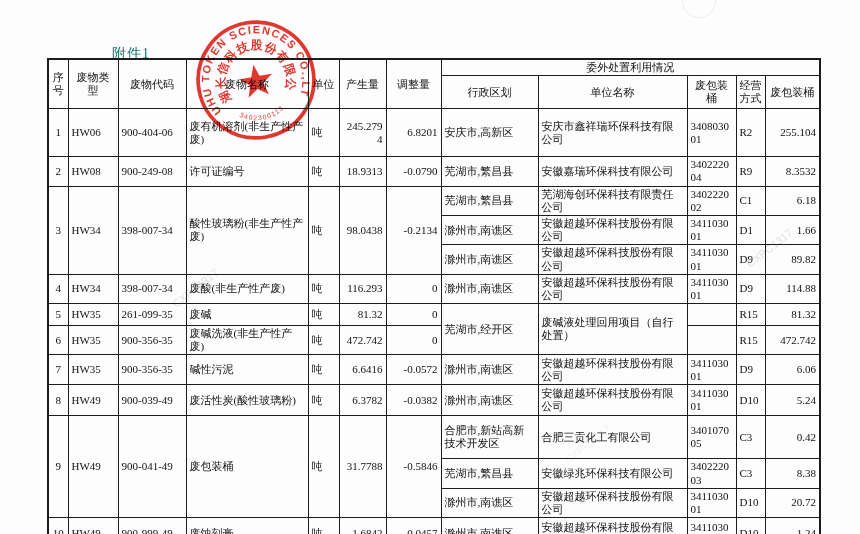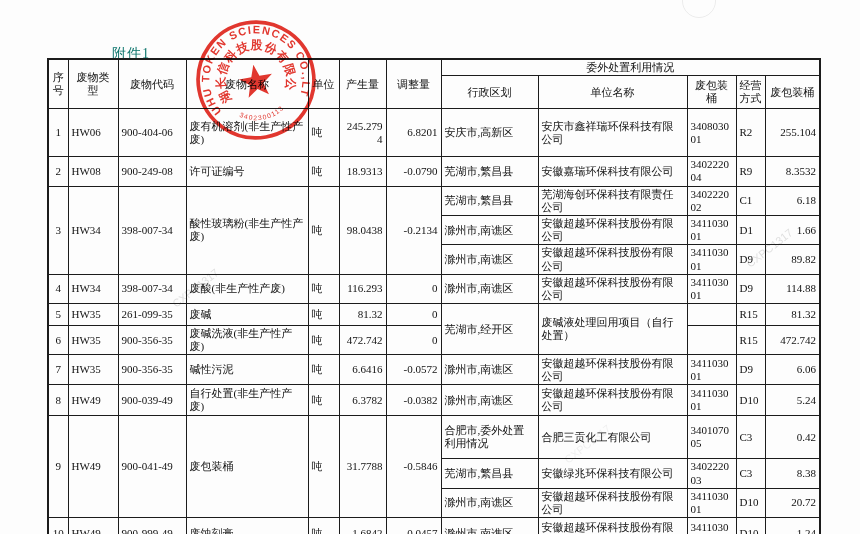--- a/index.html
+++ b/index.html
@@ -229,40 +229,40 @@
       <td class="lt">安徽超越环保科技股份有限公司</td>
       <td class="lt">341103001</td>
       <td class="lt">D9</td>
       <td class="num">6.06</td>
     </tr>
 
     <tr style="height:31px">
       <td class="ct">8</td>
       <td class="lt">HW49</td>
       <td class="lt">900-039-49</td>
-      <td class="lt">自行处置(非生产性产废)</td>
+      <td class="lt">废活性炭(酸性玻璃粉)</td>
       <td class="lt">吨</td>
       <td class="num">6.3782</td>
       <td class="num">-0.0382</td>
       <td class="lt">滁州市,南谯区</td>
       <td class="lt">安徽超越环保科技股份有限公司</td>
       <td class="lt">341103001</td>
       <td class="lt">D10</td>
       <td class="num">5.24</td>
     </tr>
 
     <tr style="height:43px">
       <td class="ct" rowspan="3">9</td>
       <td class="lt" rowspan="3">HW49</td>
       <td class="lt" rowspan="3">900-041-49</td>
       <td class="lt" rowspan="3">废包装桶</td>
       <td class="lt" rowspan="3">吨</td>
       <td class="num" rowspan="3">31.7788</td>
       <td class="num" rowspan="3">-0.5846</td>
-      <td class="lt">合肥市,委外处置利用情况</td>
+      <td class="lt">合肥市,新站高新技术开发区</td>
       <td class="lt">合肥三贡化工有限公司</td>
       <td class="lt">340107005</td>
       <td class="lt">C3</td>
       <td class="num">0.42</td>
     </tr>
     <tr style="height:25px">
       <td class="lt">芜湖市,繁昌县</td>
       <td class="lt">安徽绿兆环保科技有限公司</td>
       <td class="lt">340222003</td>
       <td class="lt">C3</td>

